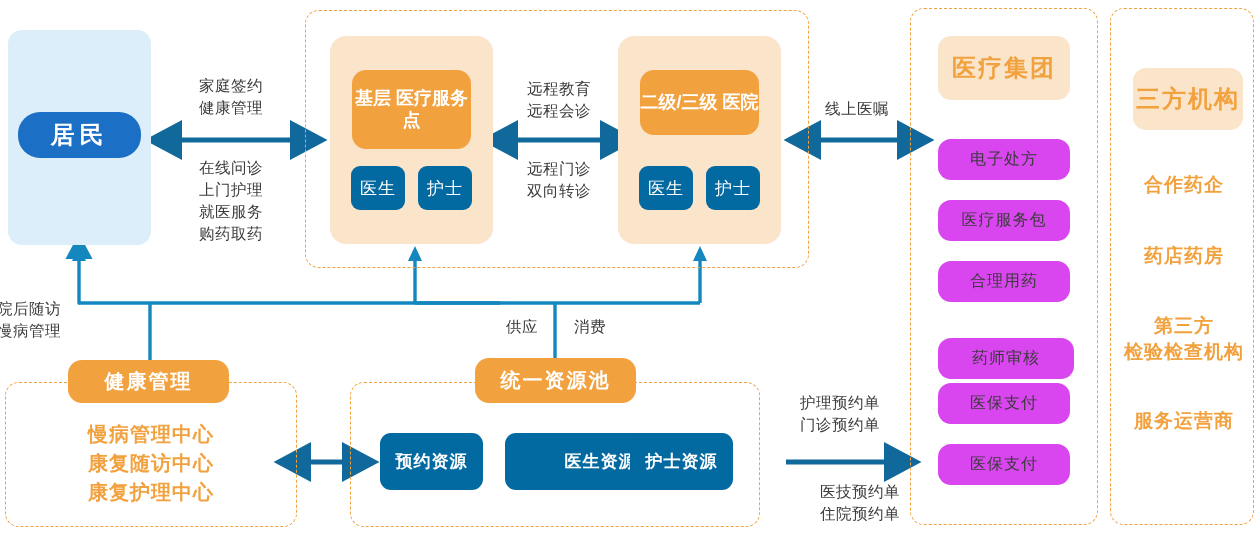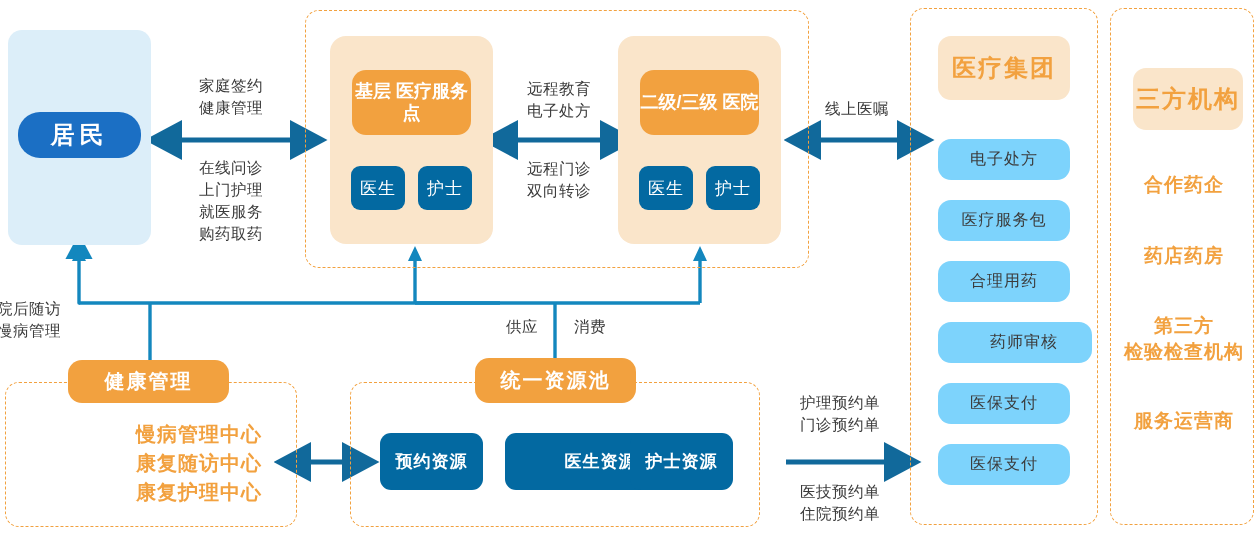--- a/index.html
+++ b/index.html
@@ -44,21 +44,21 @@
     text-align:center;line-height:1.18;
   }
   .chip-cyan{
     position:absolute;background:#0369a1;border-radius:9px;color:#fff;
     font-size:17px;display:flex;align-items:center;justify-content:center;
     letter-spacing:1px;
   }
 
   
   .listitem{
-    position:absolute;background:#7dd3fc;border-radius:13px;
+    position:absolute;background:#d946ef;border-radius:13px;
     display:flex;align-items:center;justify-content:center;
     color:#3b3b3b;font-size:16px;letter-spacing:1px;
   }
   .panel-head{
     position:absolute;background:#FAE5CA;border-radius:13px;
     display:flex;align-items:center;justify-content:center;
     color:#F2A13F;font-weight:bold;font-size:24px;letter-spacing:2px;
   }
   .orange-text{
     position:absolute;color:#F2A13F;font-weight:bold;font-size:19px;
@@ -141,71 +141,71 @@
 上门护理
 就医服务
 购药取药</div>
 
   <div class="note" style="left:-3px;top:298px;width:100px;text-align:left;">院后随访
 慢病管理</div>
 
   <div class="dashpanel" style="left:305px;top:10px;width:504px;height:258px;"></div>
 
   <div class="beige-card" style="left:330px;top:36px;width:163px;height:208px;"></div>
-  <div class="pill-orange" style="left:352px;top:70px;width:119px;height:65px;font-size:18px;">基层
+  <div class="pill-orange" style="left:352px;top:70px;width:119px;height:79px;font-size:18px;">基层
 医疗服务点</div>
   <div class="chip-cyan" style="left:351px;top:166px;width:54px;height:44px;">医生</div>
   <div class="chip-cyan" style="left:418px;top:166px;width:54px;height:44px;">护士</div>
 
   <div class="note" style="left:504px;top:78px;width:110px;">远程教育
-电子处方</div>
+远程会诊</div>
   <div class="note" style="left:504px;top:158px;width:110px;">远程门诊
 双向转诊</div>
 
   <div class="beige-card" style="left:618px;top:36px;width:163px;height:208px;"></div>
   <div class="pill-orange" style="left:640px;top:70px;width:119px;height:65px;font-size:18px;">二级/三级
 医院</div>
   <div class="chip-cyan" style="left:639px;top:166px;width:54px;height:44px;">医生</div>
   <div class="chip-cyan" style="left:706px;top:166px;width:54px;height:44px;">护士</div>
 
   <div class="note" style="left:809px;top:98px;width:96px;">线上医嘱</div>
 
   <div class="dashpanel" style="left:910px;top:8px;width:188px;height:517px;"></div>
   <div class="panel-head" style="left:938px;top:36px;width:132px;height:64px;">医疗集团</div>
 
   <div class="listitem" style="left:938px;top:139px;width:132px;height:41px;">电子处方</div>
   <div class="listitem" style="left:938px;top:200px;width:132px;height:41px;">医疗服务包</div>
   <div class="listitem" style="left:938px;top:261px;width:132px;height:41px;">合理用药</div>
-  <div class="listitem" style="left:938px;top:322px;width:136px;height:41px;padding-left:18px;">药师审核</div>
+  <div class="listitem" style="left:938px;top:338px;width:136px;height:41px;">药师审核</div>
   <div class="listitem" style="left:938px;top:383px;width:132px;height:41px;">医保支付</div>
   <div class="listitem" style="left:938px;top:444px;width:132px;height:41px;">医保支付</div>
 
   <div class="dashpanel" style="left:1110px;top:8px;width:144px;height:517px;"></div>
   <div class="panel-head" style="left:1133px;top:44px;width:110px;height:62px;margin-top:24px;">三方机构</div>
 
   <div class="orange-text" style="left:1114px;top:172px;width:140px;">合作药企</div>
   <div class="orange-text" style="left:1114px;top:243px;width:140px;">药店药房</div>
   <div class="orange-text" style="left:1114px;top:313px;width:140px;">第三方
 检验检查机构</div>
   <div class="orange-text" style="left:1114px;top:408px;width:140px;">服务运营商</div>
 
   <div class="dashpanel" style="left:5px;top:382px;width:292px;height:145px;"></div>
   <div class="pill-orange" style="left:68px;top:360px;width:161px;height:43px;font-size:20px;letter-spacing:2px;">健康管理</div>
-  <div class="orange-text" style="left:5px;top:420px;width:292px;font-size:20px;line-height:29px;padding-left:48px;">慢病管理中心
+  <div class="orange-text" style="left:5px;top:420px;width:292px;font-size:20px;line-height:29px;">慢病管理中心
 康复随访中心
 康复护理中心</div>
 
   <div class="dashpanel" style="left:350px;top:382px;width:410px;height:145px;"></div>
   <div class="pill-orange" style="left:475px;top:358px;width:161px;height:45px;font-size:20px;letter-spacing:2px;">统一资源池</div>
 
   <div class="chip-cyan" style="left:380px;top:433px;width:103px;height:57px;border-radius:11px;font-weight:bold;font-size:17px;">预约资源</div>
   <div class="chip-cyan" style="left:505px;top:433px;width:103px;height:57px;border-radius:11px;font-weight:bold;font-size:17px;padding-left:44px;">医生资源</div>
   <div class="chip-cyan" style="left:630px;top:433px;width:103px;height:57px;border-radius:11px;font-weight:bold;font-size:17px;text-align:right;">护士资源</div>
 
   <div class="note" style="left:492px;top:316px;width:60px;">供应</div>
   <div class="note" style="left:560px;top:316px;width:60px;">消费</div>
 
   <div class="note" style="left:780px;top:392px;width:120px;">护理预约单
 门诊预约单</div>
-  <div class="note" style="left:780px;top:481px;width:120px;">医技预约单
+  <div class="note" style="left:800px;top:481px;width:120px;">医技预约单
 住院预约单</div>
 
 </div>
 
 </body></html>

